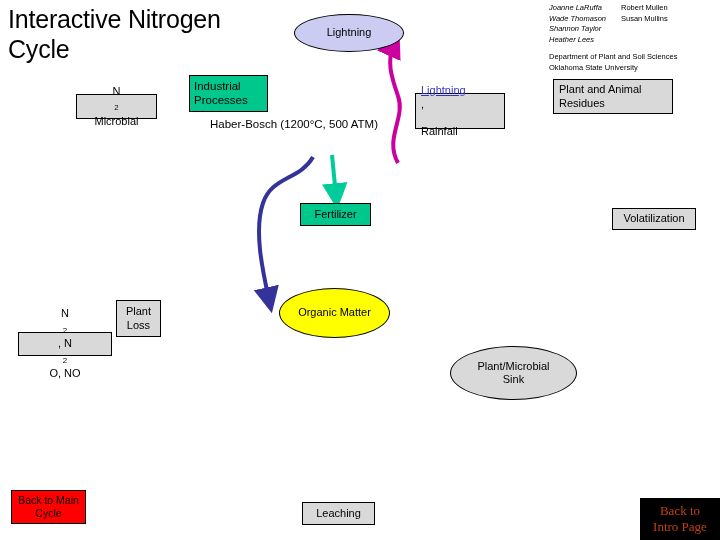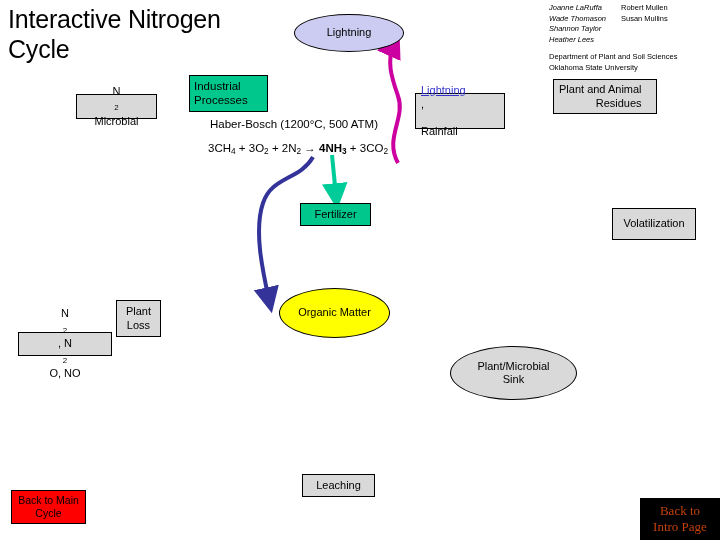--- a/index.html
+++ b/index.html
@@ -110,29 +110,29 @@
   .linktext {
     color: #3333cc;
     text-decoration: underline;
   }
 
   
   #node-atmosphere        { left: 294px; top: 14px;  width: 110px; height: 38px; }
   #node-n2-fixation       { left: 76px;  top: 94px;  width: 81px;  height: 25px; }
   #node-industrial        { left: 189px; top: 75px;  width: 79px;  height: 37px; font-size: 11.5px; text-align: left; justify-content: flex-start; padding-left: 4px; }
   #node-lightning-rain    { left: 415px; top: 93px;  width: 90px;  height: 36px; text-align: left; justify-content: flex-start; padding-left: 5px; }
-  #node-plant-animal      { left: 553px; top: 79px;  width: 104px; height: 35px; text-align: right; justify-content: flex-start; padding-left: 5px; }
+  #node-plant-animal      { left: 553px; top: 79px;  width: 120px; height: 35px; text-align: left; justify-content: flex-start; padding-left: 5px; }
   #node-fertilizer        { left: 300px; top: 203px; width: 71px;  height: 23px; }
-  #node-volatilization    { left: 612px; top: 208px; width: 84px;  height: 32px; }
+  #node-volatilization    { left: 612px; top: 208px; width: 84px;  height: 22px; }
   #node-plant-loss        { left: 116px; top: 252px; width: 45px;  height: 37px; margin-top: 48px; }
   #node-organic-matter    { left: 279px; top: 288px; width: 111px; height: 50px; }
   #node-n2-n2o-no         { left: 18px;  top: 332px; width: 94px;  height: 24px; }
   #node-plant-microbial   { left: 450px; top: 346px; width: 127px; height: 54px; }
   #node-no3-pool          { left: 291px; top: 411px; width: 96px;  height: 44px; }
-  #node-leaching          { left: 302px; top: 474px; width: 73px;  height: 23px; }
+  #node-leaching          { left: 302px; top: 502px; width: 73px;  height: 23px; }
   #btn-back-main          { left: 11px;  top: 490px; width: 75px;  height: 34px; font-size: 10.5px; }
   #btn-back-intro         { left: 640px; top: 498px; width: 80px;  height: 42px; font-size: 13px; line-height: 16px; }
 </style>
 </head>
 <body>
 
 <div id="slide">
 
   <svg id="arrow-layer" viewBox="0 0 720 540" xmlns="http://www.w3.org/2000/svg">
     <defs>
@@ -214,21 +214,20 @@
 Sink</span>
   </div>
 
 
   <div class="node box" id="node-leaching">
     <span>Leaching</span>
   </div>
 
   <div class="formula" id="haber-line">Haber-Bosch (1200°C, 500 ATM)</div>
 
-  <div class="formula" id="haber-eq"><span>3CH</span><sub>4</sub><span> + 3O</span><sub>2</sub><span> + 2N</span><sub>2</sub><span> → </span><b>4NH</b><b><sub>3</sub></b><span> + 3CO</span><sub>2</sub></div>
 
   <div class="node box-red" id="btn-back-main">
     <span>Back to Main
 Cycle</span>
   </div>
 
   <div class="node box-black" id="btn-back-intro">
     <span>Back to
 Intro Page</span>
   </div>

